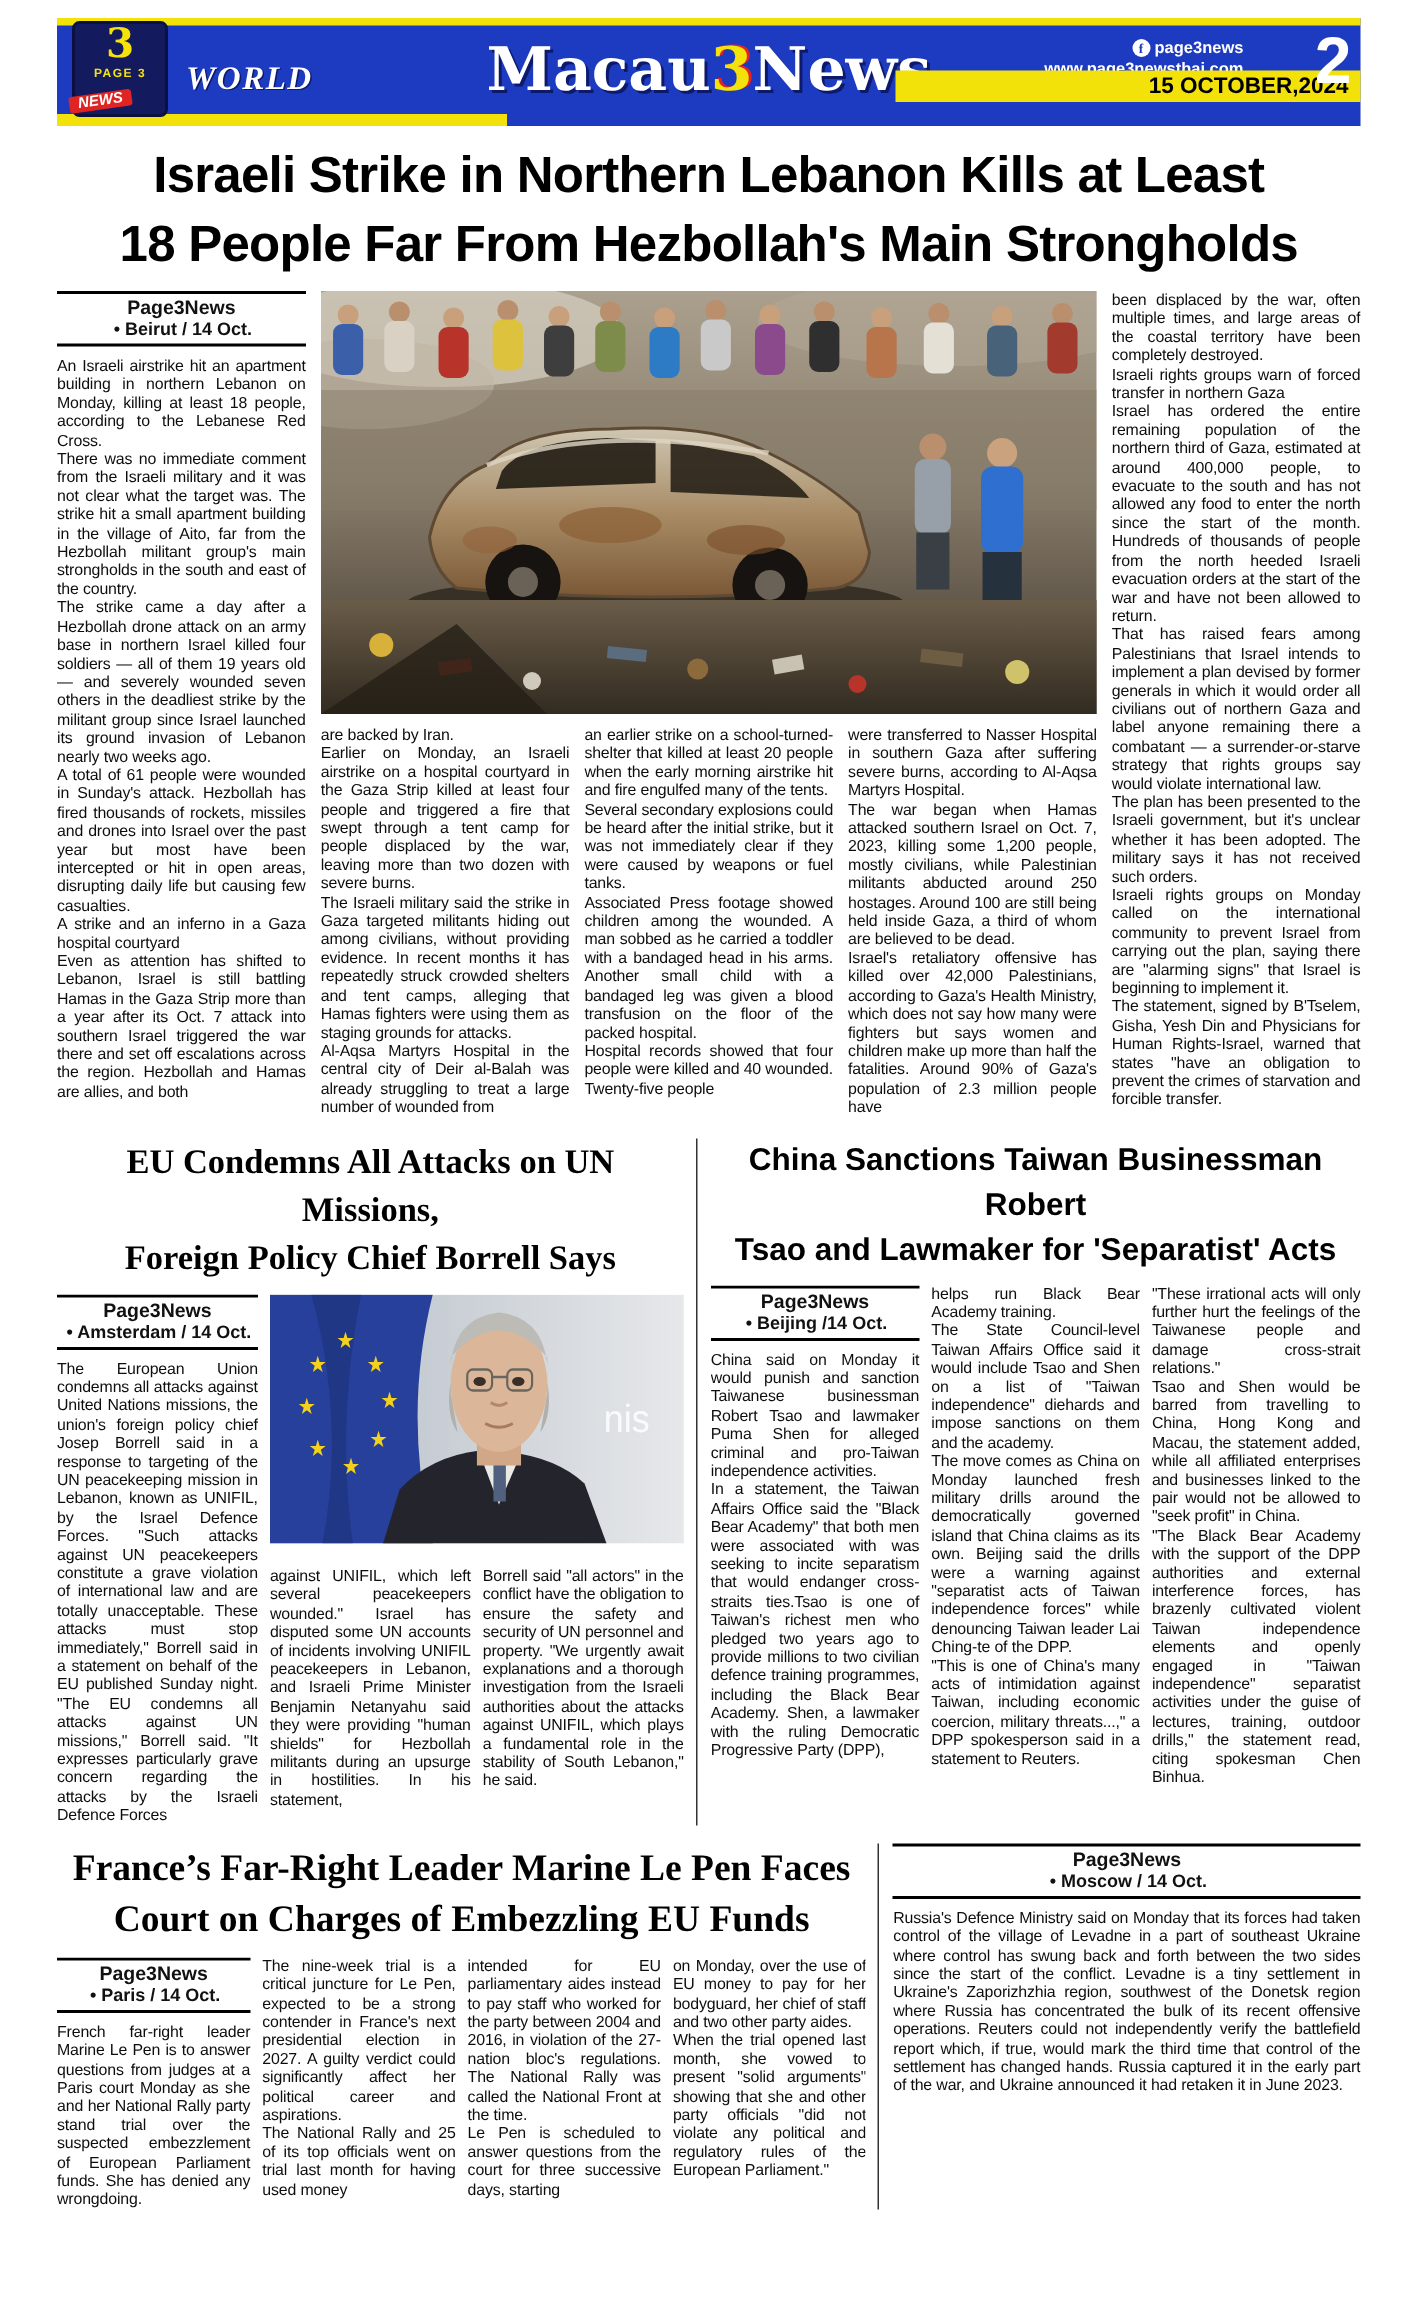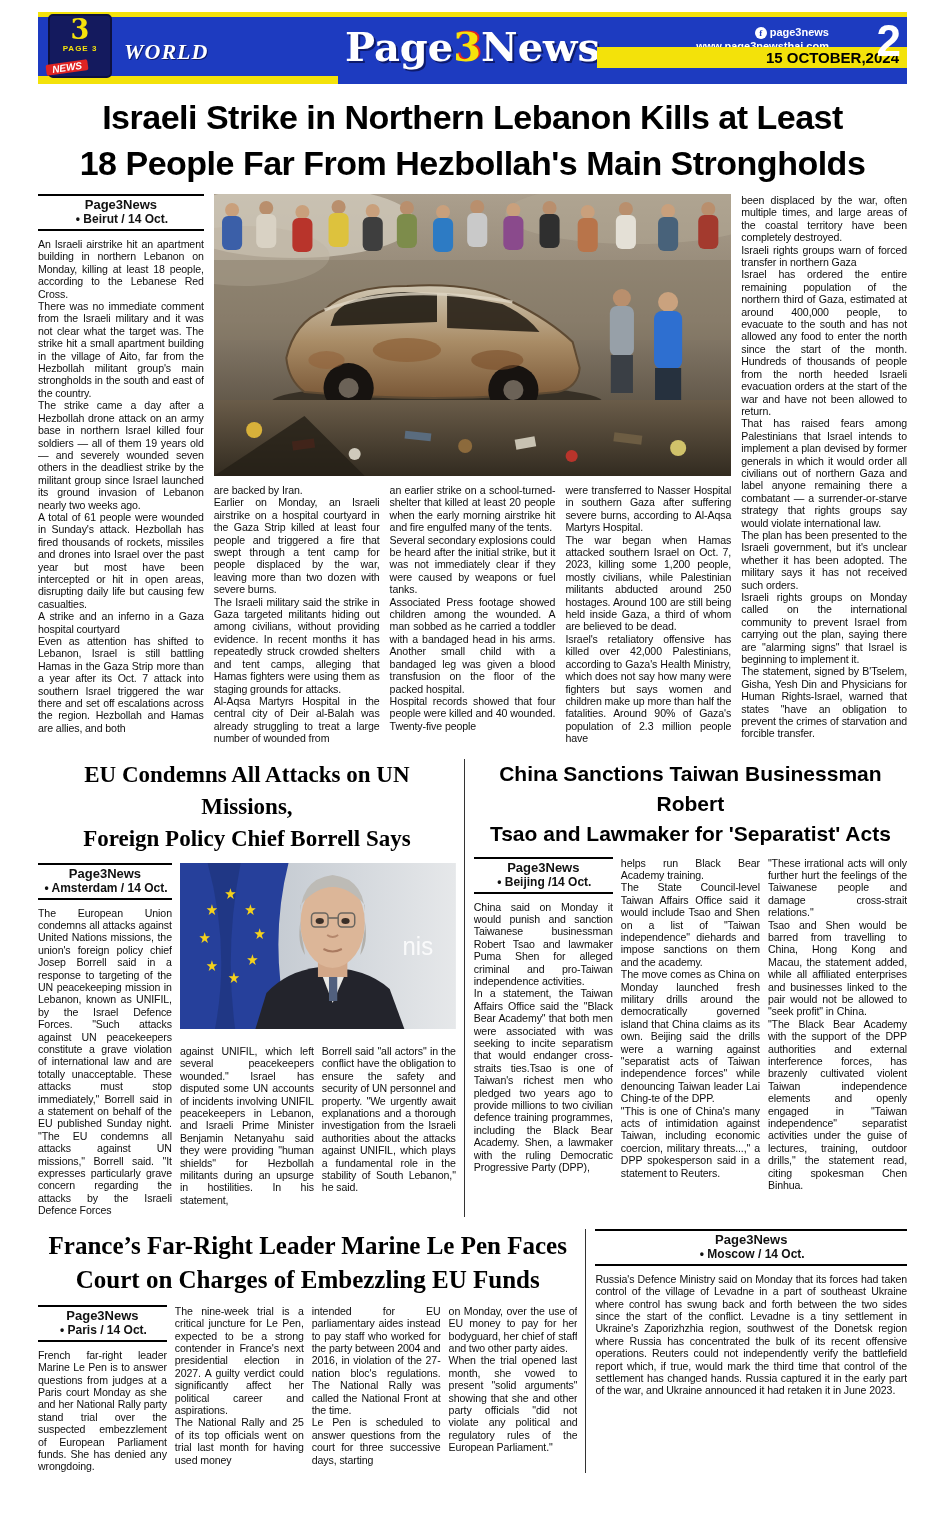--- a/index.html
+++ b/index.html
@@ -68,21 +68,21 @@
 
 <div class="page">
 
   <header class="masthead">
     <div class="logo-box">
       <div class="logo-3">3</div>
       <div class="logo-page3">PAGE 3</div>
       <div class="logo-news">NEWS</div>
     </div>
     <div class="world">WORLD</div>
-    <div class="masthead-title"><span>Page</span><span class="mast3">3</span><span>News</span></div>
+    <div class="masthead-title"><span>Macau</span><span class="mast3">3</span><span>News</span></div>
     <div class="masthead-right">
       <div><span class="fb-icon">f</span><span>page3news</span></div>
       <div>www.page3newsthai.com</div>
     </div>
     <div class="page-number">2</div>
     <div class="date-band"><span>15 OCTOBER,2024</span></div>
   </header>
 
   <section>
     <h1 class="headline-sans lead-headline">Israeli Strike in Northern Lebanon Kills at Least

